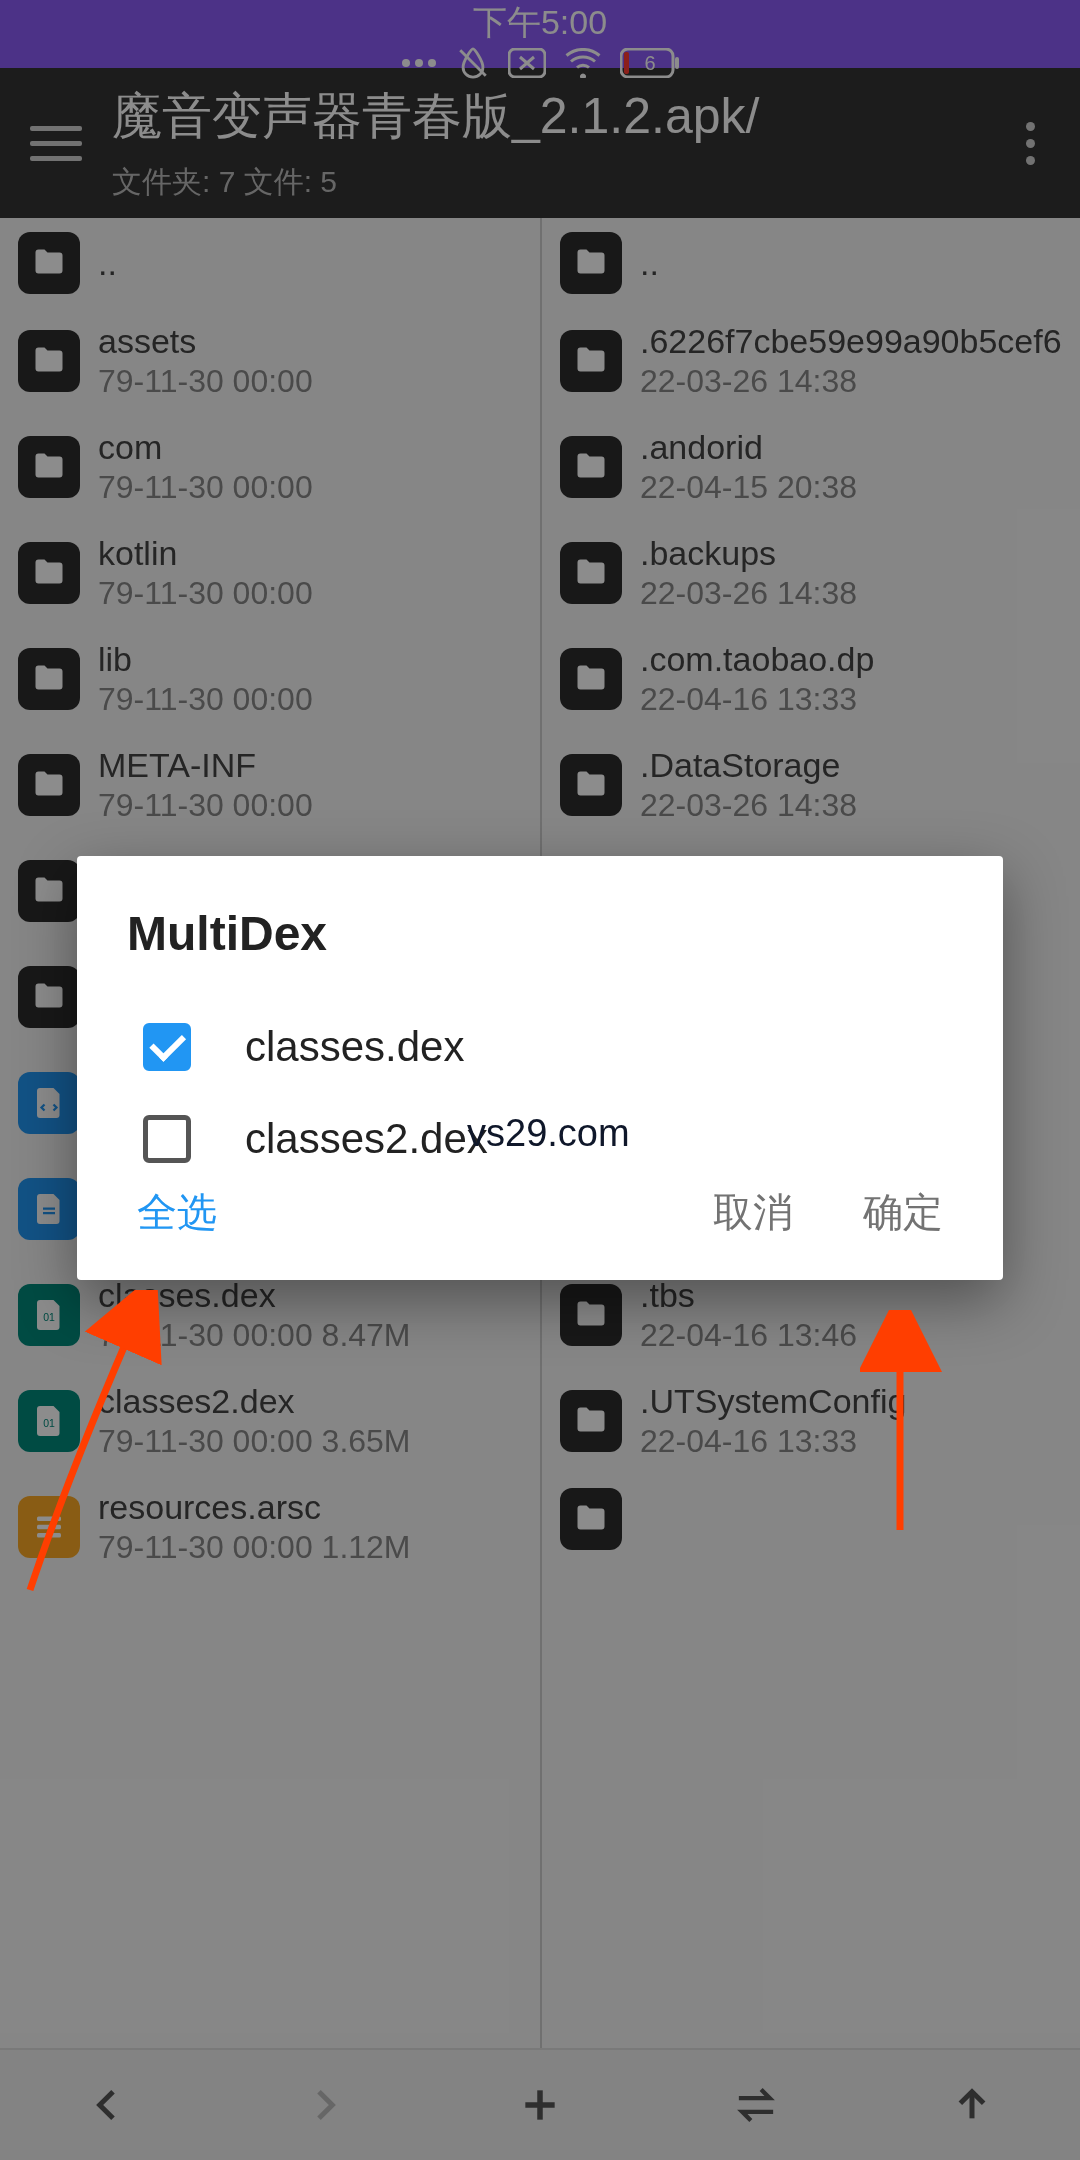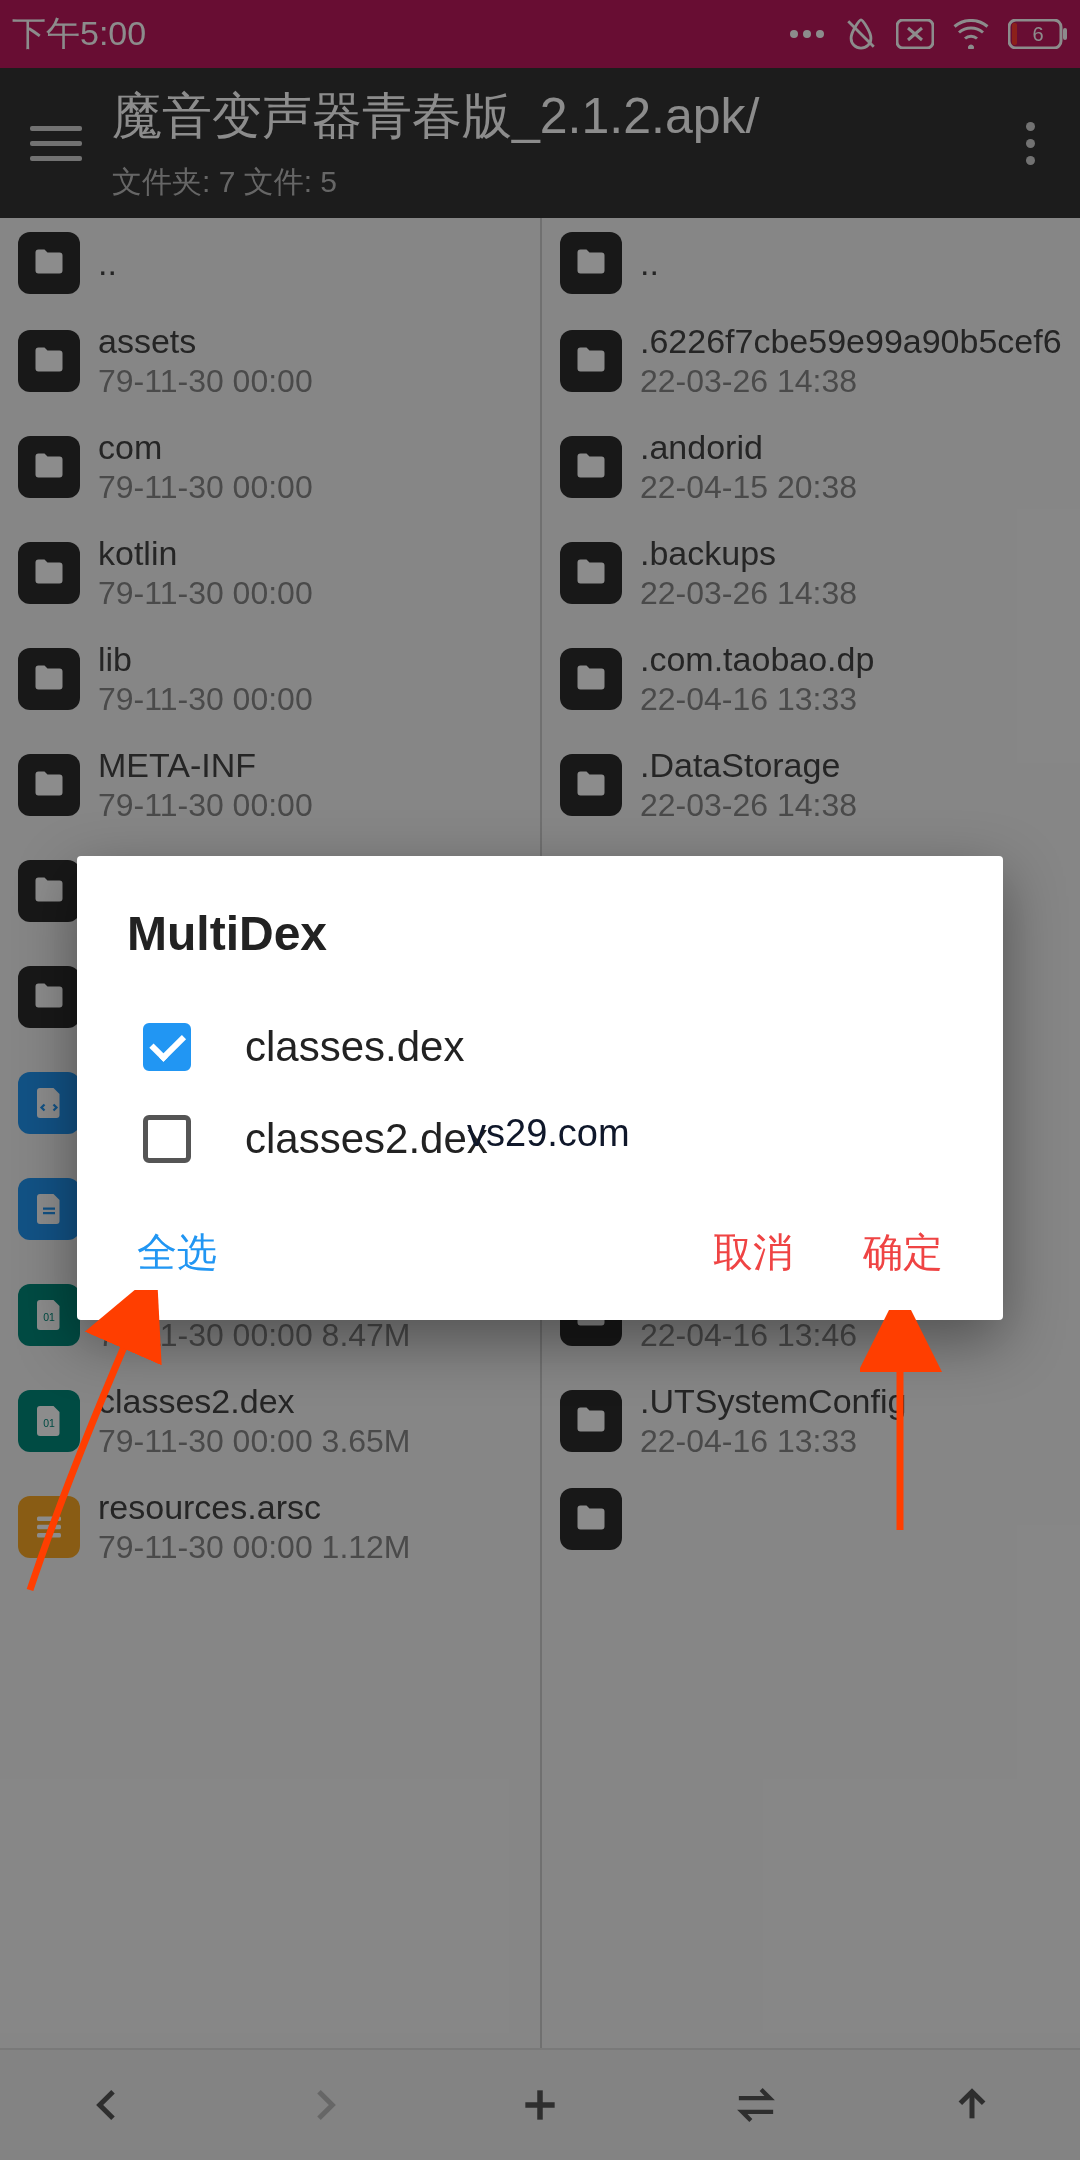--- a/index.html
+++ b/index.html
@@ -1,20 +1,20 @@
 <!DOCTYPE html>
 <html><head>
 <meta charset="utf-8">
 <style>
   * { margin: 0; padding: 0; box-sizing: border-box; }
   html, body { width: 1080px; height: 2160px; overflow: hidden; font-family: -apple-system, Helvetica, Arial, sans-serif; }
   body { background: #f5f5f5; position: relative; color: #222; }
 
   
-  .status-bar { height: 68px; background: #be185d; color: #fff; display: flex; align-items: center; justify-content: space-between; padding: 0 12px; font-size: 34px; }
+  .status-bar { height: 68px; background: #8b5cf6; color: #fff; display: flex; align-items: center; justify-content: space-between; padding: 0 20px; font-size: 34px; flex-direction: column; }
   .status-right { display: flex; align-items: center; gap: 18px; }
   .status-right svg { display: block; }
 
   
   .toolbar { height: 150px; background: #333; color: #fff; display: flex; align-items: center; padding: 0 20px; }
   .hamburger { width: 72px; display: flex; flex-direction: column; gap: 10px; padding: 10px; }
   .hamburger span { height: 5px; background: #d0d0d0; border-radius: 2px; }
   .toolbar .title-block { flex: 1; padding-left: 20px; }
   .toolbar .title { font-size: 50px; font-weight: 400; }
   .toolbar .subtitle { font-size: 30px; color: #bbb; margin-top: 12px; }
@@ -45,24 +45,24 @@
 
   
   .dialog { position: absolute; left: 77px; top: 856px; width: 926px; background: #fff; border-radius: 4px; box-shadow: 0 20px 60px rgba(0,0,0,0.4); padding: 50px 50px 40px 50px; }
   .dialog .dlg-title { font-size: 48px; font-weight: 600; color: #222; margin-bottom: 40px; }
   .dlg-row { display: flex; align-items: center; gap: 54px; padding: 22px 16px; }
   .checkbox { width: 48px; height: 48px; border: 5px solid #555; border-radius: 6px; display: flex; align-items: center; justify-content: center; }
   .checkbox.checked { background: #2196f3; border-color: #2196f3; }
   .checkbox.checked::after { content: ""; width: 14px; height: 26px; border-right: 6px solid #fff; border-bottom: 6px solid #fff; transform: rotate(45deg) translate(-2px,-3px); }
   .dlg-item-label { font-size: 42px; color: #222; }
   .watermark { position: absolute; left: 390px; top: 256px; font-size: 38px; color: #0f172a; }
-  .dlg-actions { display: flex; justify-content: space-between; align-items: center; margin-top: 40px; padding: 0 10px; }
+  .dlg-actions { display: flex; justify-content: space-between; align-items: center; padding: 0 10px; }
   .dlg-actions .left-btn { color: #2196f3; font-size: 40px; }
   .dlg-actions .right-btns { display: flex; gap: 70px; }
-  .dlg-actions .btn { color: #ef4444; font-size: 40px; }
+  .dlg-actions .btn { color: #737373; font-size: 40px; }
 
   
   .arrow { position: absolute; pointer-events: none; }
 </style>
 </head>
 <body>
 
 <div class="status-bar">
   <span>下午5:00</span>
   <div class="status-right">

